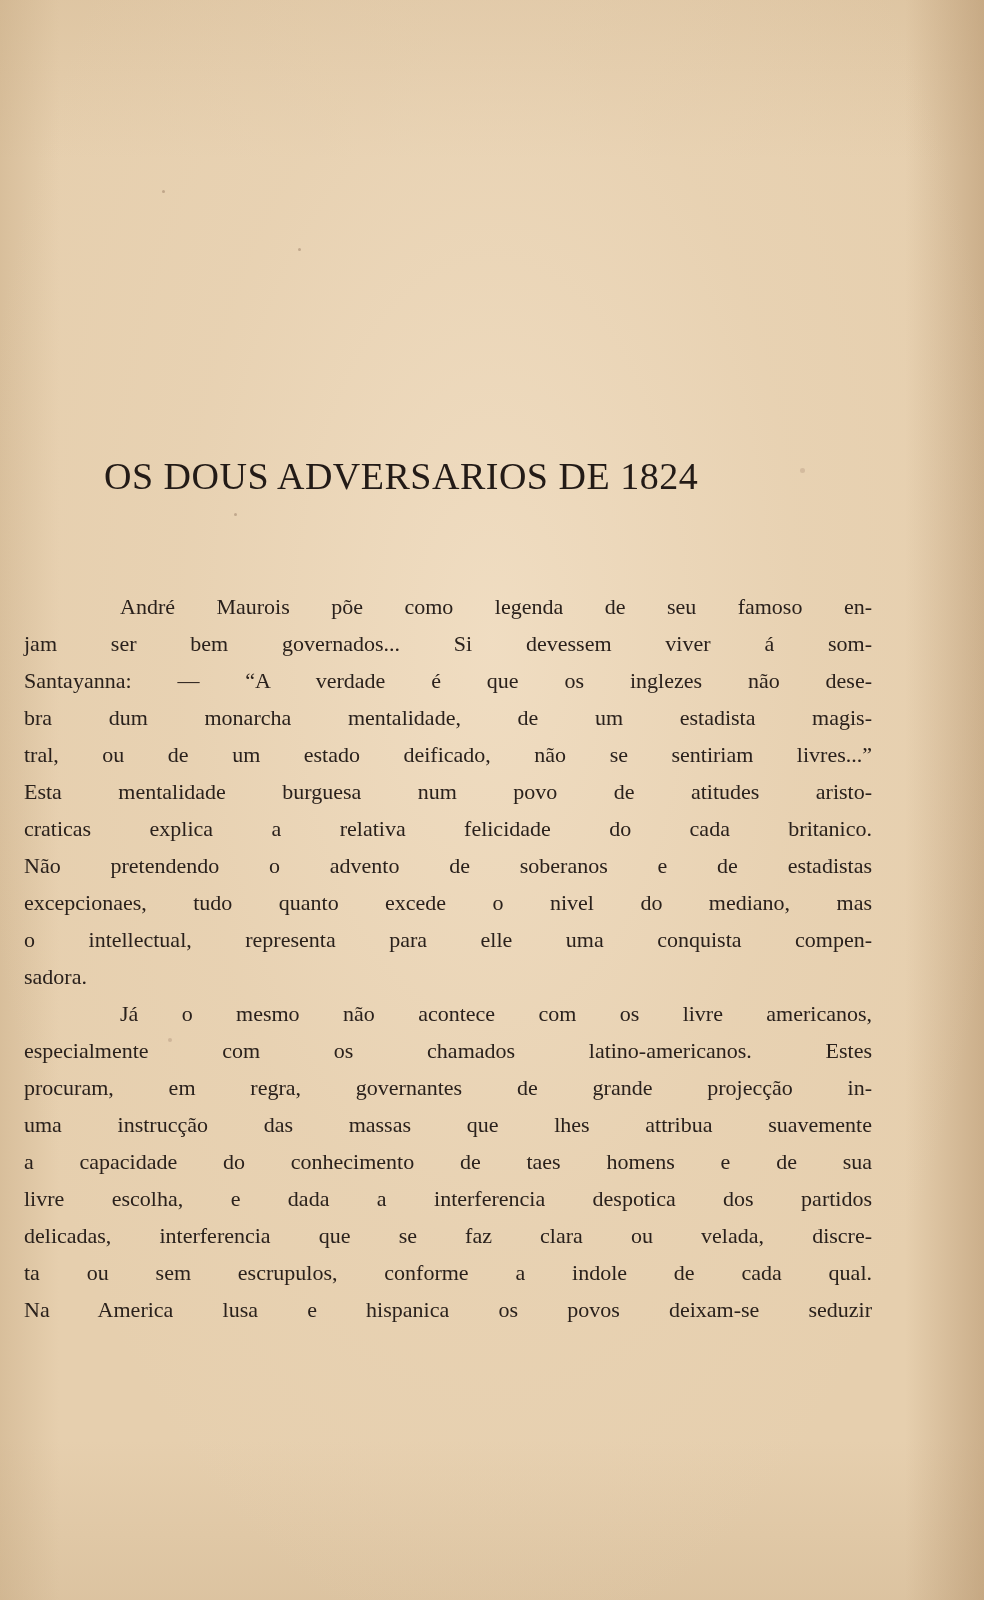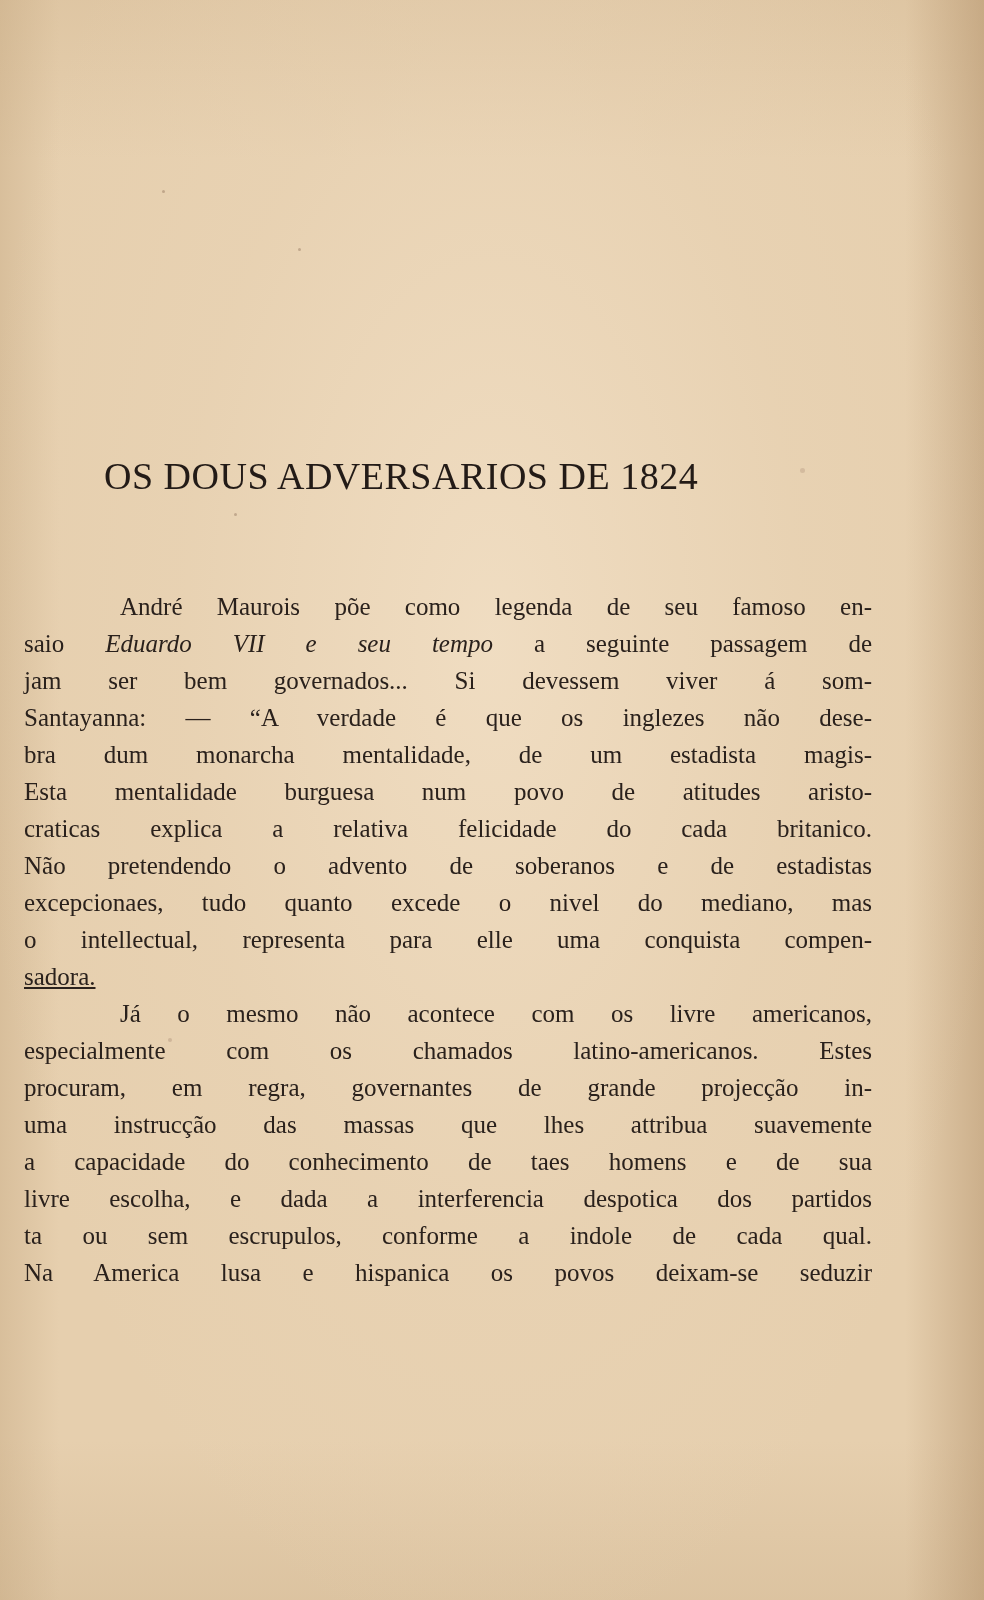--- a/index.html
+++ b/index.html
@@ -39,29 +39,28 @@
     .body-text {
       position: absolute;
       left: 24px;
       top: 588px;
       width: 848px;
     }
     .line {
       display: block;
       height: 37px;
       line-height: 37px;
-      font-size: 25px;
+      font-size: 22px;
       white-space: nowrap;
       text-align: justify;
       text-align-last: justify;
       color: #2a211c;
     }
     .line.last {
       text-align-last: left;
-      text-decoration: underline;
     }
     .line.indent {
       padding-left: 96px;
     }
     .line em {
       font-style: italic;
     }
     .speck {
       position: absolute;
       border-radius: 50%;
@@ -71,37 +70,38 @@
 </head>
 <body>
 
 <div class="page">
 
   <div class="title">OS DOUS ADVERSARIOS DE 1824</div>
 
   <div class="body-text">
 
     <span class="line indent">André Maurois põe como legenda de seu famoso en-</span>
-    <span class="line"><span>saio </span><em>Eduardo VII e seu tempo</em><span> a seguinte passagem de</span></span>
     <span class="line">jam ser bem governados... Si devessem viver á som-</span>
     <span class="line">Santayanna: — “A verdade é que os inglezes não dese-</span>
     <span class="line">bra dum monarcha mentalidade, de um estadista magis-</span>
+    <span class="line">tral, ou de um estado deificado, não se sentiriam livres...”</span>
     <span class="line">Esta mentalidade burguesa num povo de atitudes aristo-</span>
     <span class="line">craticas explica a relativa felicidade do cada britanico.</span>
     <span class="line">Não pretendendo o advento de soberanos e de estadistas</span>
     <span class="line">excepcionaes, tudo quanto excede o nivel do mediano, mas</span>
     <span class="line">o intellectual, representa para elle uma conquista compen-</span>
     <span class="line last">sadora.</span>
 
     <span class="line indent">Já o mesmo não acontece com os livre americanos,</span>
     <span class="line">especialmente com os chamados latino-americanos. Estes</span>
     <span class="line">procuram, em regra, governantes de grande projecção in-</span>
     <span class="line">uma instrucção das massas que lhes attribua suavemente</span>
     <span class="line">a capacidade do conhecimento de taes homens e de sua</span>
     <span class="line">livre escolha, e dada a interferencia despotica dos partidos</span>
+    <span class="line">delicadas, interferencia que se faz clara ou velada, discre-</span>
     <span class="line">ta ou sem escrupulos, conforme a indole de cada qual.</span>
     <span class="line">Na America lusa e hispanica os povos deixam-se seduzir</span>
   </div>
 
   <div class="speck" style="left:162px;top:190px;width:3px;height:3px;"></div>
   <div class="speck" style="left:298px;top:248px;width:3px;height:3px;"></div>
   <div class="speck" style="left:800px;top:468px;width:5px;height:5px;background:rgba(150,120,100,0.25);"></div>
   <div class="speck" style="left:234px;top:513px;width:3px;height:3px;"></div>
   <div class="speck" style="left:168px;top:1038px;width:4px;height:4px;background:rgba(150,120,100,0.3);"></div>
 </div>

